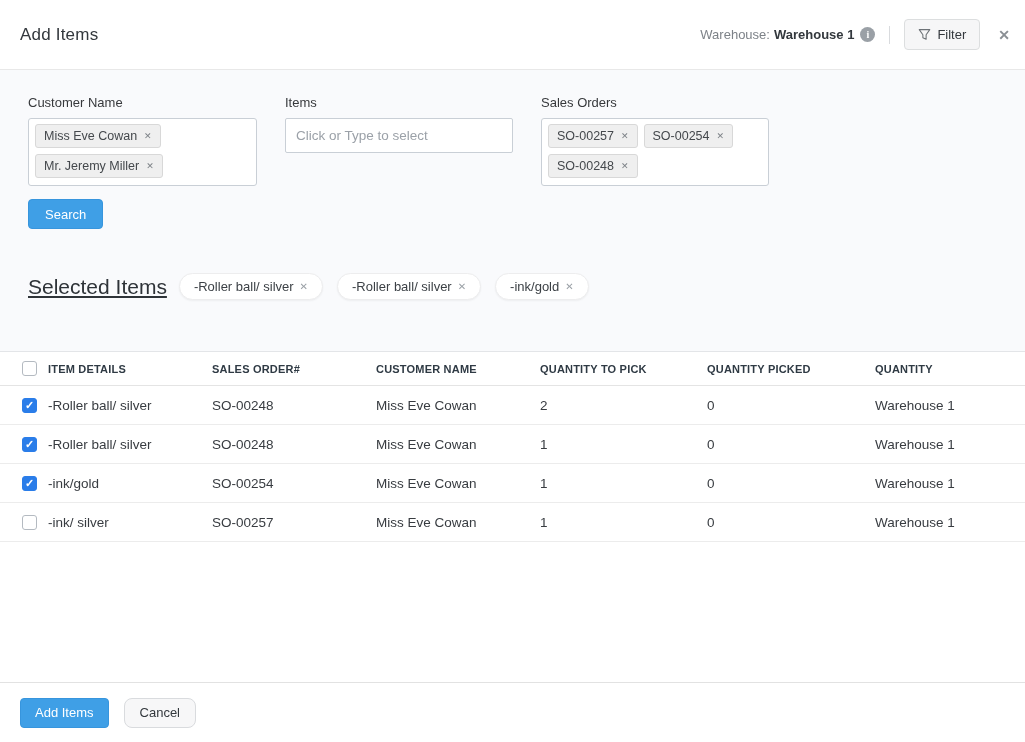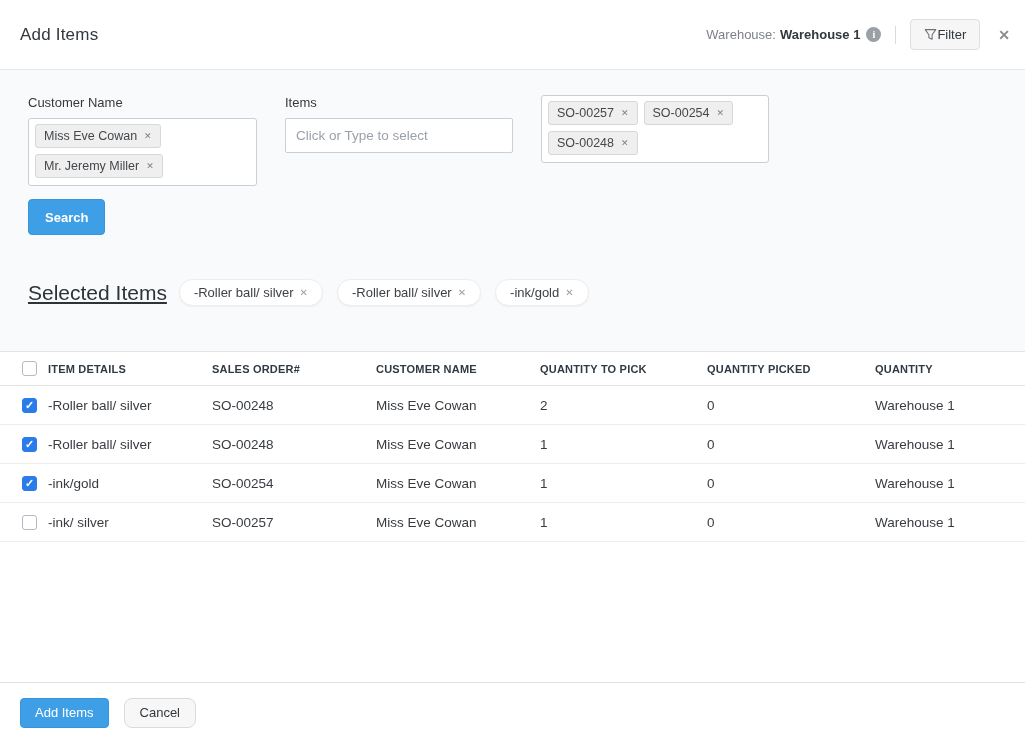--- a/index.html
+++ b/index.html
@@ -10,21 +10,21 @@
   .header { height:70px; flex:0 0 70px; display:flex; align-items:center; justify-content:space-between;
             padding:0 15px 0 20px; border-bottom:1px solid #e8e8e8; background:#fff; }
   .title { font-size:17px; font-weight:400; color:#33383d; letter-spacing:.2px; }
   .header-right { display:flex; align-items:center; }
   .wh-label { font-size:13px; color:#7d8288; margin-right:4px; }
   .wh-value { font-size:13px; color:#33383d; font-weight:600; }
   .info-icon { width:15px; height:15px; border-radius:50%; background:#9aa0a6; color:#fff;
                display:inline-flex; align-items:center; justify-content:center; margin-left:6px; cursor:pointer; }
   .info-icon::before { content:"i"; font-size:10px; font-weight:700; font-family:"Liberation Serif", serif; }
   .vdiv { width:1px; height:18px; background:#d9dbde; margin:0 14px; }
-  .filter-btn { display:inline-flex; align-items:center; background:#f6f6f7; border:1px solid #dcdedf;
+  .filter-btn { display:inline-flex; align-items:center; gap:6px; background:#f6f6f7; border:1px solid #dcdedf;
                 border-radius:4px; padding:7px 13px; font-size:13px; color:#33383d; cursor:pointer;
                 font-family:"Liberation Sans", sans-serif; }
   .close-x { margin-left:18px; color:#8a8f94; font-size:14px; cursor:pointer; line-height:1; }
   .close-x::before { content:"✕"; font-weight:700; }
 
   
   .form-section { flex:0 0 282px; background:#f9fafc; border-bottom:1px solid #e3e5e8; padding:25px 0 0 28px; }
   .fields { display:flex; align-items:flex-start; }
   .field { margin-right:28px; }
   .field label { display:block; font-size:13px; color:#37393c; margin-bottom:8px; }
@@ -32,21 +32,21 @@
            padding:5px 6px; display:flex; flex-wrap:wrap; gap:6px; align-content:flex-start; cursor:text; }
   .msbox.so { width:228px; }
   .tag { display:inline-flex; align-items:center; background:#efefef; border:1px solid #d8d8d8; border-radius:3px;
          padding:3px 8px; font-size:12.5px; color:#44484c; height:24px; white-space:nowrap; }
   .tag-x { margin-left:7px; color:#7c8186; font-size:9px; cursor:pointer; }
   .tag-x::before { content:"✕"; }
   .text-input { width:228px; height:35px; border:1px solid #c9cfd6; border-radius:2px; padding:0 10px;
                 font-size:13.5px; color:#33383d; font-family:"Liberation Sans", sans-serif; background:#fff; }
   .text-input::placeholder { color:#9ba1a8; }
   .search-btn { margin-top:13px; background:#3f9fe6; color:#fff; border:1px solid #3795dd; border-radius:4px;
-                padding:0 16px; height:36px; font-size:13px; font-weight:700; cursor:pointer;
+                padding:0 16px; height:30px; font-size:13px; font-weight:400; cursor:pointer;
                 font-family:"Liberation Sans", sans-serif; }
   .selected-row { margin-top:44px; display:flex; align-items:center; }
   .sel-label { font-size:21px; color:#2e3338; margin-right:12px;text-decoration:underline; }
   .pill { display:inline-flex; align-items:center; background:#fff; border:1px solid #ededee; border-radius:999px;
           padding:5px 14px; font-size:13px; color:#3c4146; margin-right:14px; box-shadow:0 1px 2px rgba(0,0,0,.05);
           white-space:nowrap; }
   .pill-x { margin-left:6px; color:#9aa0a6; font-size:10px; cursor:pointer; }
   .pill-x::before { content:"✕"; }
 
   
@@ -113,20 +113,21 @@
 
         </div>
       </div>
 
       <div class="field">
         <label>Items</label>
         <input class="text-input" type="text" placeholder="Click or Type to select" style="">
       </div>
 
       <div class="field">
+        <label>Sales Orders</label>
         <div class="msbox so">
 
             <span class="tag">
               <span>SO-00257</span>
               <span class="tag-x"></span>
             </span>
 
             <span class="tag">
               <span>SO-00254</span>
               <span class="tag-x"></span>

